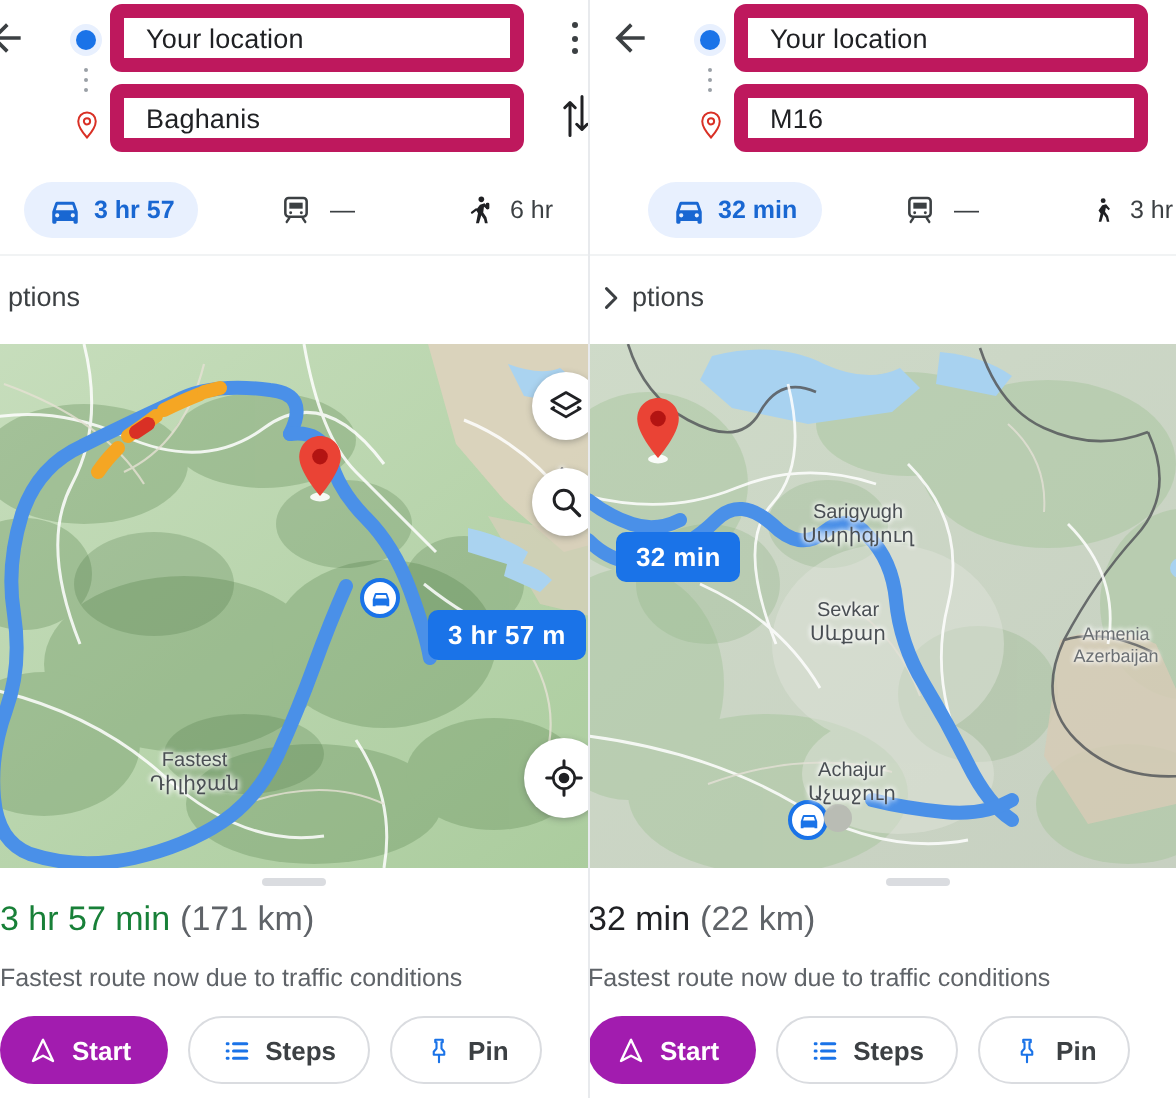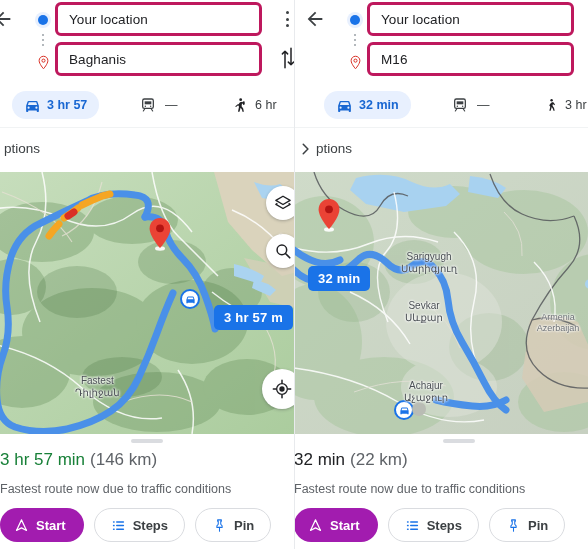--- a/index.html
+++ b/index.html
@@ -30,21 +30,21 @@
 
   .dotcol { position:absolute; left: 52px; top: 10px; width: 18px; height: 62px;
             display:flex; flex-direction:column; align-items:center; }
   .origin-dot { width:10px; height:10px; border-radius:50%; background:#1a73e8; margin-top:5px;
                 box-shadow: 0 0 0 3px #e8f0fe; }
   .dashes { flex:1; display:flex; flex-direction:column; justify-content:center; gap:3px; align-items:center; padding:4px 0;}
   .dashes i { width:2px; height:2px; border-radius:50%; background:#9aa0a6; display:block;}
   .pin-ic { width:15px; height:15px; margin-bottom:2px; }
 
   .field { position:absolute; left: 73px; width: 207px; height: 34px;
-           border: 3px solid #be185d; border-radius: 6px; background:#fff;
+           border: 7px solid #be185d; border-radius: 6px; background:#fff;
            display:flex; align-items:center; padding: 0 11px;
            font-size: 13.5px; color: #202124; letter-spacing:.1px; }
   .field.f1 { top: 2px; }
   .field.f2 { top: 42px; }
 
   .swap { position:absolute; left:297px; top:45px; width:18px; height:26px; }
 
   
   .modes { position:relative; height: 42px; background:#fff; border-bottom:1px solid #f1f3f4; }
   .mode { position:absolute; top:5px; height:28px; display:flex; align-items:center; gap:6px;
@@ -285,21 +285,21 @@
           <circle cx="12" cy="12" r="3.2" fill="#202124"></circle>
           <circle cx="12" cy="12" r="6.4" fill="none" stroke="#202124" stroke-width="1.6"></circle>
           <path d="M12 1.6v3.2M12 19.2v3.2M1.6 12h3.2M19.2 12h3.2" stroke="#202124" stroke-width="1.8" stroke-linecap="round"></path>
         </svg>
       </div>
     </div>
 
     <div class="sheet">
       <div class="grip"></div>
       <div class="sum">
-        <span class="dur green">3 hr 57 min</span><span class="dist">(146 km)</span>
+        <span class="dur green">3 hr 57 min</span><span class="dist">(171 km)</span>
       </div>
       <div class="subtitle">Fastest route now due to traffic conditions</div>
       <div class="btnrow">
         <div class="btn primary">
           <svg width="15" height="15" viewBox="0 0 24 24">
             <path d="M12 3L4 20l8-4.2L20 20 12 3z" fill="none" stroke="#fff" stroke-width="1.9" stroke-linejoin="round"></path>
           </svg>
           <span>Start</span>
         </div>
         <div class="btn ghost">

